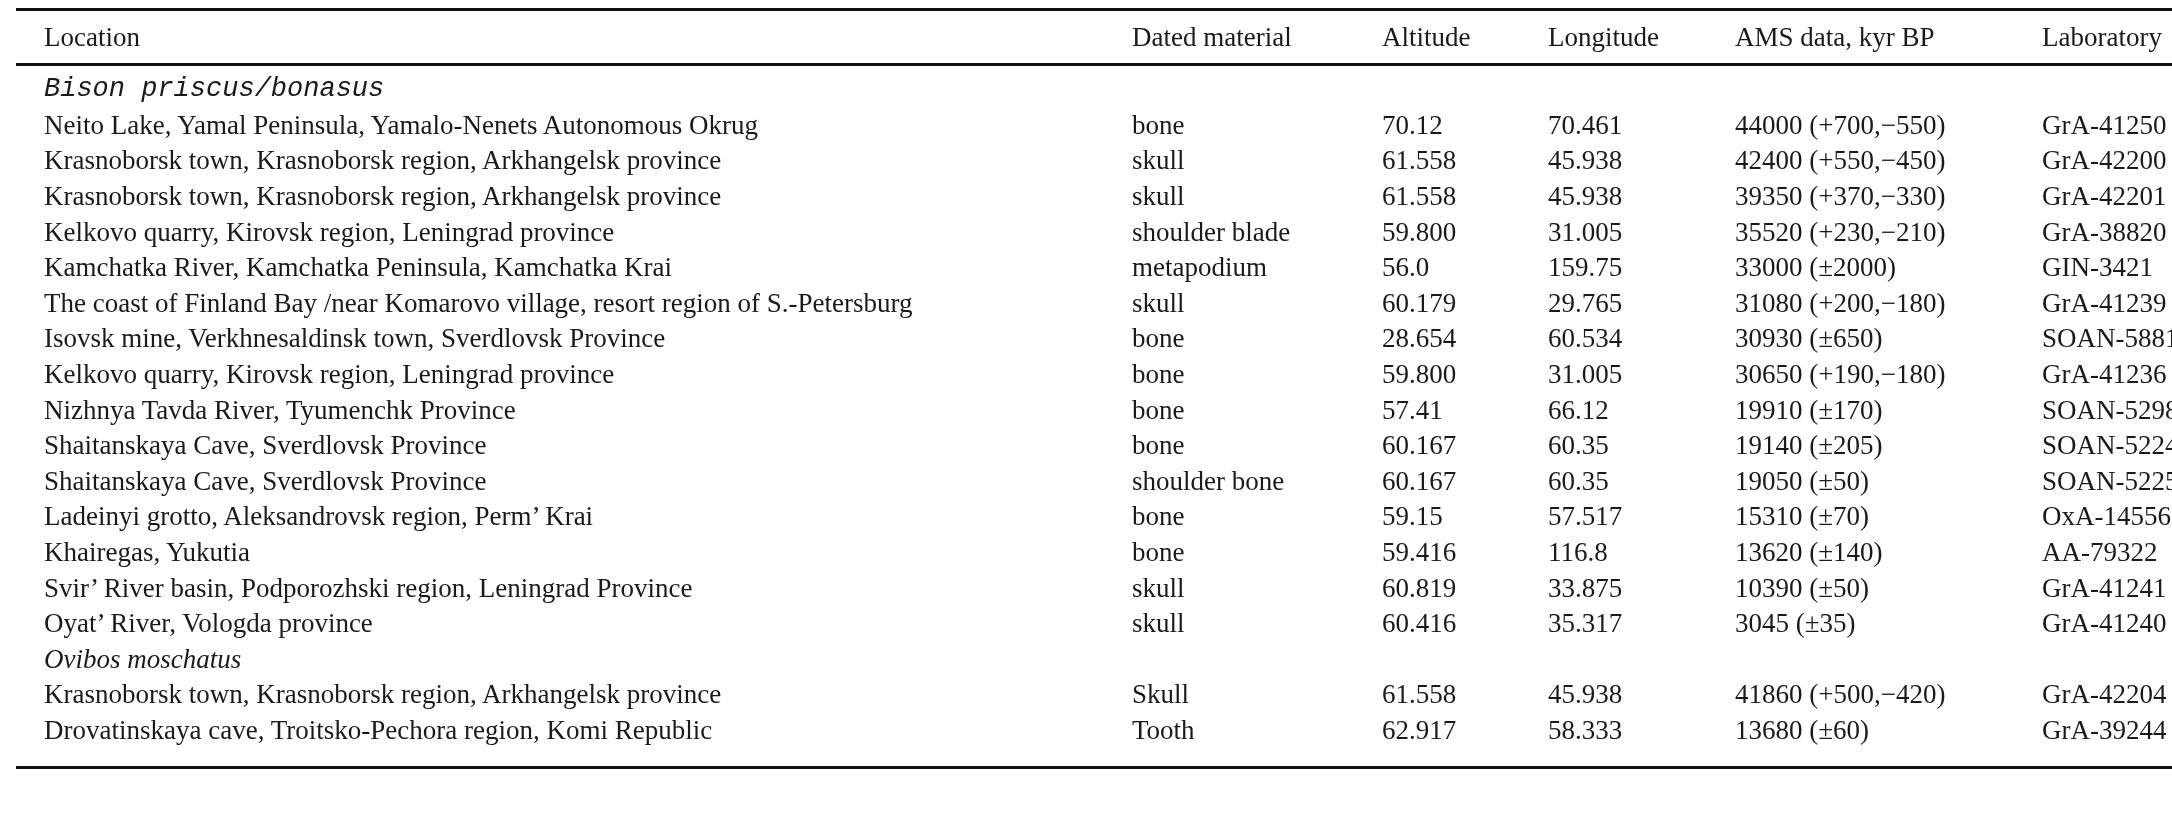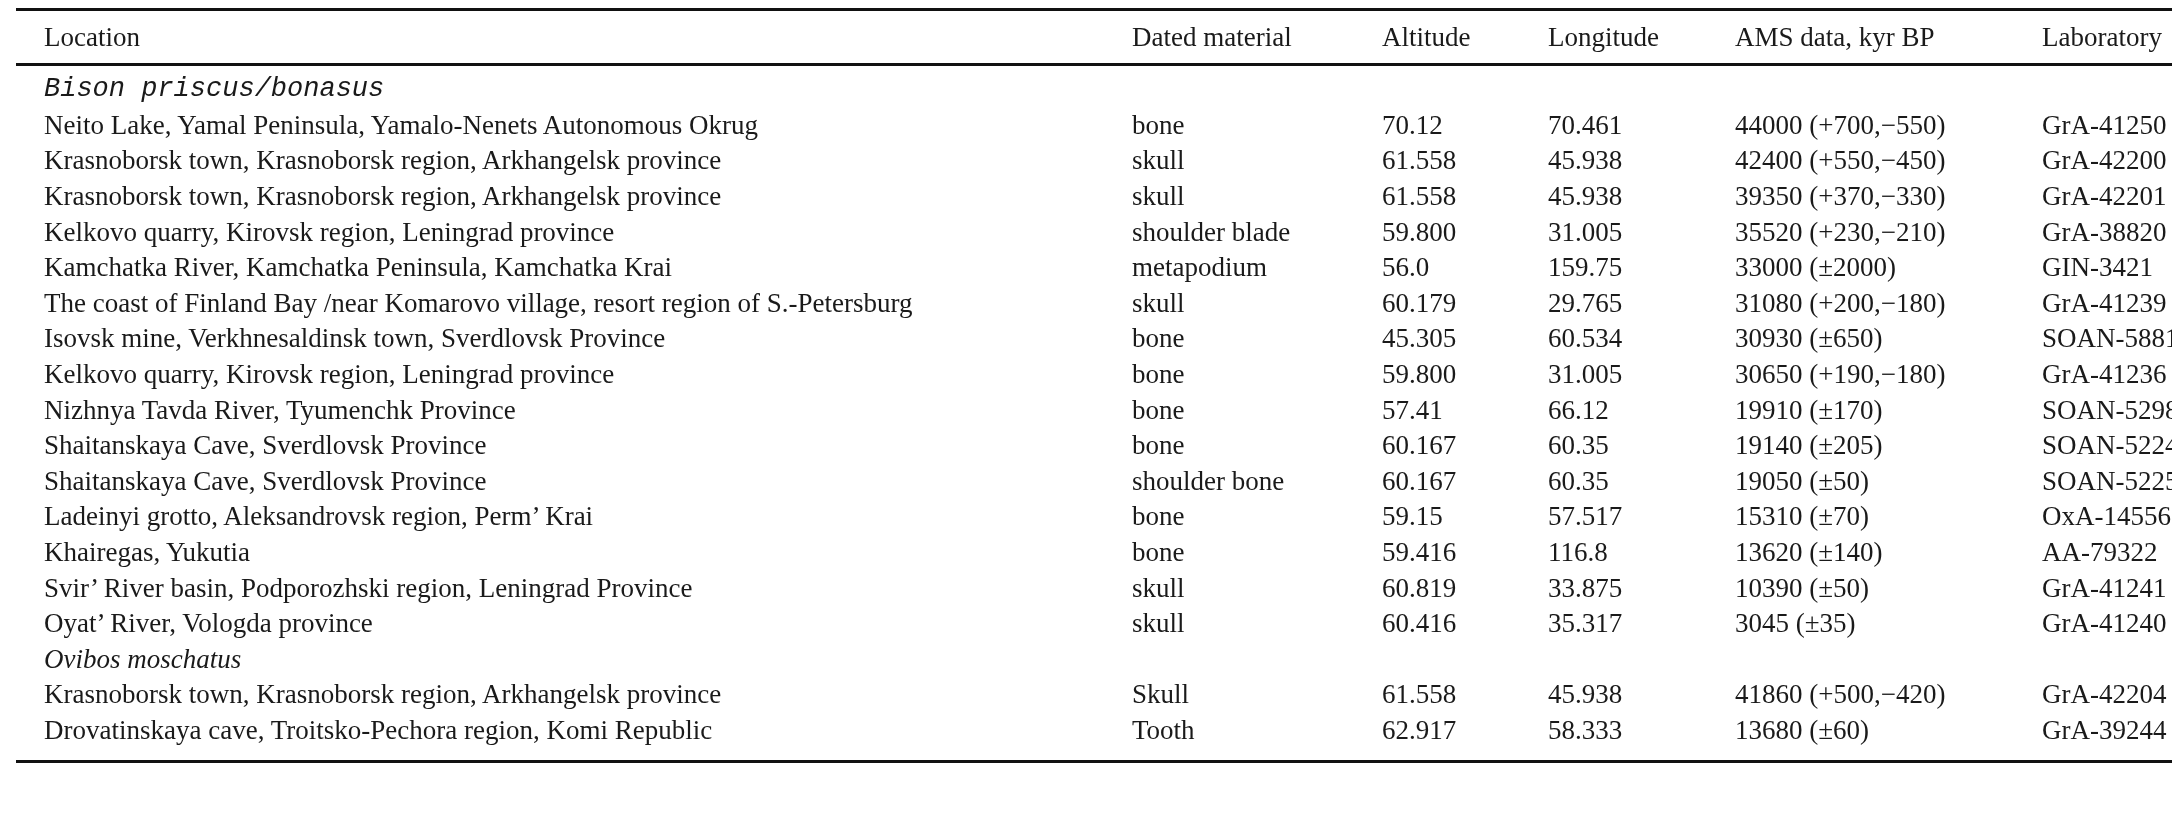--- a/index.html
+++ b/index.html
@@ -5,21 +5,21 @@
   html, body { margin: 0; padding: 0; background: #ffffff; }
   body { width: 2172px; height: 838px; overflow: hidden; font-family: "Liberation Serif", "DejaVu Serif", serif; color: #1a1a1a; }
   .wrap { position: absolute; left: 16px; top: 8px; width: 2158px; }
   table { border-collapse: collapse; width: 2158px; table-layout: fixed; font-size: 27px; }
   thead tr { border-top: 3px solid #111; border-bottom: 3px solid #111; }
   thead th { font-weight: normal; text-align: left; height: 52px; padding: 0 0 0 28px; vertical-align: middle; white-space: nowrap; }
   tbody td { height: 35.6px; padding: 0 0 0 28px; white-space: nowrap; vertical-align: middle; line-height: 1; }
   tbody tr.group td { font-style: italic; }
   tbody tr.first td { padding-top: 6px; font-family: Liberation Mono, monospace; }
   tbody tr.last { border-bottom: 3px solid #111; }
-  tbody tr.last td { padding-bottom: 12px; }
+  tbody tr.last td { padding-bottom: 18px; }
   col.c-loc { width: 1088px; }
   col.c-mat { width: 250px; }
   col.c-alt { width: 166px; }
   col.c-lon { width: 187px; }
   col.c-ams { width: 307px; }
   col.c-lab { width: 160px; }
 </style>
 </head>
 <body>
 
@@ -91,21 +91,21 @@
           <td>The coast of Finland Bay /near Komarovo village, resort region of S.-Petersburg</td>
           <td>skull</td>
           <td>60.179</td>
           <td>29.765</td>
           <td>31080 (+200,−180)</td>
           <td>GrA-41239</td>
         </tr>
         <tr>
           <td>Isovsk mine, Verkhnesaldinsk town, Sverdlovsk Province</td>
           <td>bone</td>
-          <td>45.305</td>
+          <td>28.654</td>
           <td>60.534</td>
           <td>30930 (±650)</td>
           <td>SOAN-5881</td>
         </tr>
         <tr>
           <td>Kelkovo quarry, Kirovsk region, Leningrad province</td>
           <td>bone</td>
           <td>59.800</td>
           <td>31.005</td>
           <td>30650 (+190,−180)</td>

